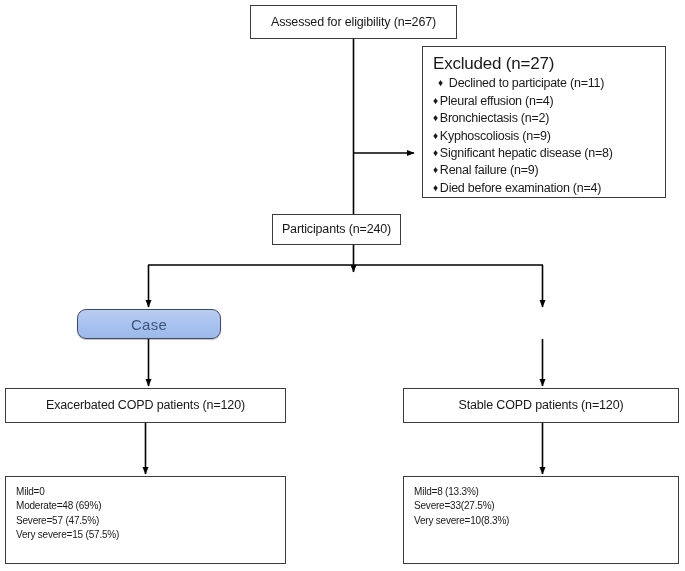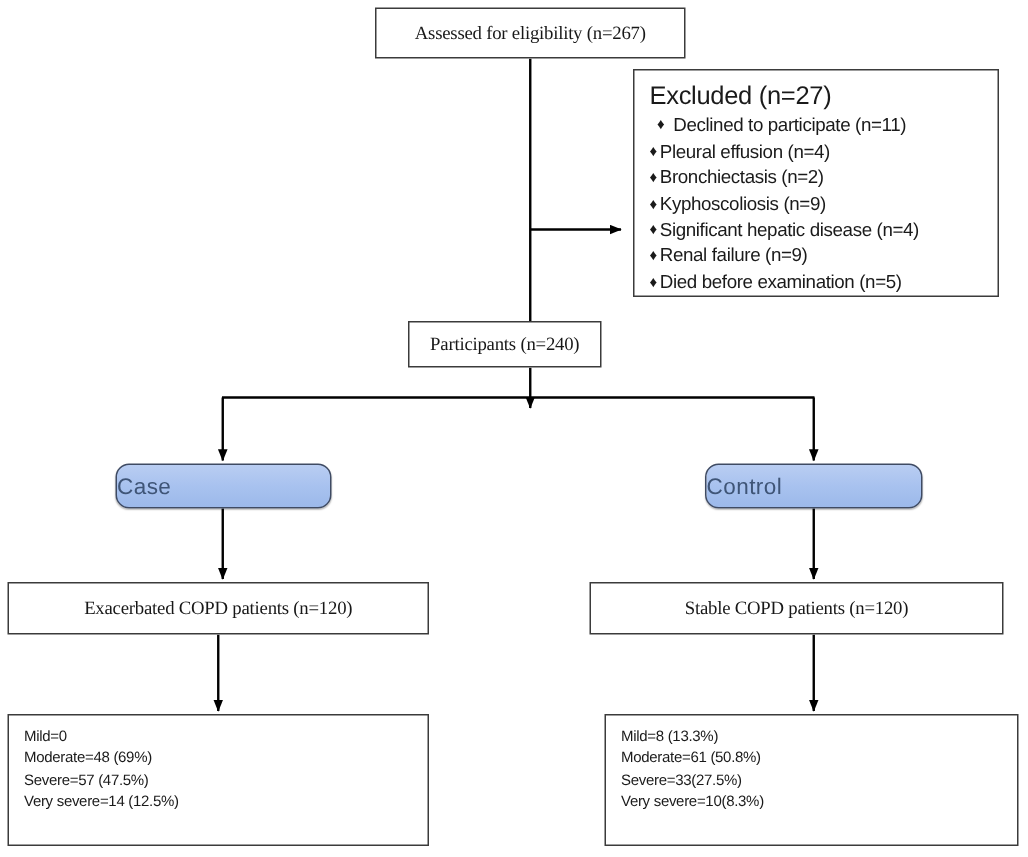--- a/index.html
+++ b/index.html
@@ -37,21 +37,20 @@
     display: flex;
     align-items: center;
     justify-content: center;
     text-align: center;
   }
   .node-text {
     font-size: 12.5px;
     line-height: 1.15;
     color: #181818;
     letter-spacing: -0.15px;
-    font-family: Liberation Serif, serif;
   }
   
   #node-assessed {
     left: 250px;
     top: 5px;
     width: 207px;
     height: 34px;
   }
   
   #node-excluded {
@@ -100,21 +99,21 @@
   }
   
   .pill {
     position: absolute;
     box-sizing: border-box;
     border: 1.5px solid #3f4b63;
     border-radius: 9px;
     background: linear-gradient(to bottom, #b9cdf2 0%, #a8c2ef 50%, #9cb9ea 100%);
     display: flex;
     align-items: center;
-    justify-content: flex-start;
+    justify-content: center;
     z-index: 2;
     box-shadow: 0 1px 1px rgba(0,0,0,0.25);
   }
   .pill-text {
     font-size: 15px;
     color: #3f5577;
     letter-spacing: 0.3px;
   }
   #node-case {
     left: 77px;
@@ -130,21 +129,21 @@
   }
   
   #node-exacerbated {
     left: 5px;
     top: 388px;
     width: 281px;
     height: 35px;
     align-items: center;
   }
   #node-stable {
-    left: 393px;
+    left: 403px;
     top: 388px;
     width: 276px;
     height: 35px;
   }
   
   .outcome {
     position: absolute;
     box-sizing: border-box;
     background: #ffffff;
     border: 1.5px solid #3b3b3b;
@@ -219,60 +218,56 @@
       <li>
         <span class="excl-bullet">♦</span>
         <span>Bronchiectasis (n=2)</span>
       </li>
       <li>
         <span class="excl-bullet">♦</span>
         <span>Kyphoscoliosis (n=9)</span>
       </li>
       <li>
         <span class="excl-bullet">♦</span>
-        <span>Significant hepatic disease (n=4)</span>
+        <span>Significant hepatic disease (n=8)</span>
       </li>
       <li>
         <span class="excl-bullet">♦</span>
         <span>Renal failure (n=9)</span>
       </li>
       <li>
         <span class="excl-bullet">♦</span>
-        <span>Died before examination (n=5)</span>
+        <span>Died before examination (n=4)</span>
       </li>
     </ul>
   </div>
 
   <div class="node node-centered" id="node-participants">
     <span class="node-text">Participants (n=240)</span>
   </div>
 
   <div class="pill" id="node-case">
     <span class="pill-text">Case</span>
   </div>
 
-  <div class="pill" id="node-control">
-    <span class="pill-text">Control</span>
-  </div>
 
   <div class="node node-centered" id="node-exacerbated">
     <span class="node-text">Exacerbated COPD patients (n=120)</span>
   </div>
 
   <div class="node node-centered" id="node-stable">
     <span class="node-text">Stable COPD patients (n=120)</span>
   </div>
 
   <div class="outcome" id="node-case-outcome">
     <div class="outcome-line">Mild=0</div>
     <div class="outcome-line">Moderate=48 (69%)</div>
     <div class="outcome-line">Severe=57 (47.5%)</div>
-    <div class="outcome-line">Very severe=14 (12.5%)</div>
+    <div class="outcome-line">Very severe=15 (57.5%)</div>
   </div>
 
   <div class="outcome" id="node-control-outcome">
     <div class="outcome-line">Mild=8 (13.3%)</div>
-    <div class="outcome-line">Moderate=61 (50.8%)</div>
     <div class="outcome-line">Severe=33(27.5%)</div>
     <div class="outcome-line">Very severe=10(8.3%)</div>
   </div>
 
 </div>
 
 </body></html>

